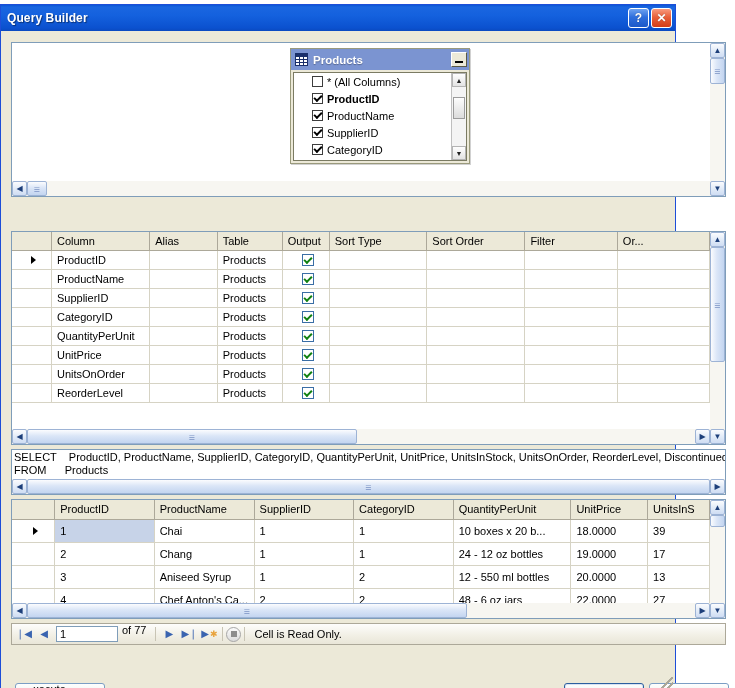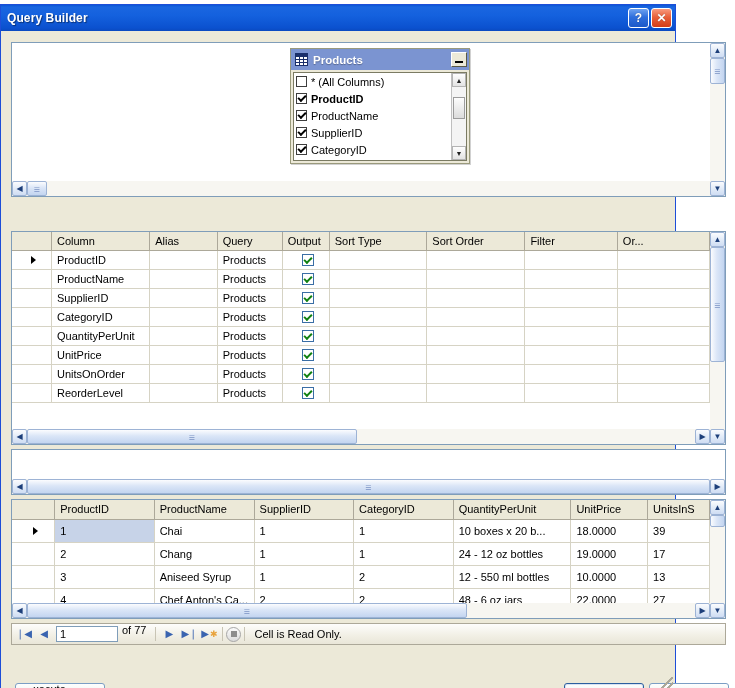--- a/index.html
+++ b/index.html
@@ -131,21 +131,21 @@
     border: 1px solid #7b7b63;
     background: #fff;
     display: flex;
   }
   .tb-list {
     flex: 1; overflow: hidden;
   }
   .tb-row {
     height: 17px;
     display: flex; align-items: center;
-    padding-left: 2px;
+    padding-left: 18px;
     font-size: 11px;
   }
   .tb-cb {
     width: 11px; height: 11px;
     box-sizing: border-box;
     border: 1px solid #3d3d3d;
     background: #fff;
     margin-right: 4px;
     flex: none;
     position: relative;
@@ -500,21 +500,21 @@
               <col style="width:103px">
             <col style="width:103px">
               <col style="width:100px">
               <col style="width:100px">
           </colgroup>
           <thead>
               <tr id="criteria-head">
                 <th class="rowhdr"></th>
                 <th>Column</th>
                 <th>Alias</th>
-                <th>Query</th>
+                <th>Table</th>
                 <th>Output</th>
                 <th>Sort Type</th>
                 <th>Sort Order</th>
                 <th>Filter</th>
                 <th>Or...</th>
               </tr>
             </thead>
           <tbody id="criteria-body">
               <tr>
                 <td class="rowhdr"><span class="sel-arrow"></span></td>
@@ -621,20 +621,22 @@
         <div class="sb-track">
           <div class="sb-thumb-h" style="left:0;width:330px;">
             <span class="grip-h">☰</span>
           </div>
         </div>
         <div class="sb-btn">▶</div>
       </div>
     </div>
 
     <div class="panel-outer" id="sql-pane">
+      <div class="sql-text">SELECT    ProductID, ProductName, SupplierID, CategoryID, QuantityPerUnit, UnitPrice, UnitsInStock, UnitsOnOrder, ReorderLevel, Discontinued
+FROM      Products</div>
       <div class="sb-h">
         <div class="sb-btn">◀</div>
         <div class="sb-track">
           <div class="sb-thumb-h" style="left:0;right:0;">
             <span class="grip-h">☰</span>
           </div>
         </div>
         <div class="sb-btn">▶</div>
       </div>
     </div>
@@ -685,21 +687,21 @@
                 <td>19.0000</td>
                 <td>17</td>
               </tr>
               <tr>
                 <td class="rowhdr"></td>
                 <td>3</td>
                 <td>Aniseed Syrup</td>
                 <td>1</td>
                 <td>2</td>
                 <td>12 - 550 ml bottles</td>
-                <td>10.0000</td>
+                <td>20.0000</td>
                 <td>13</td>
               </tr>
               <tr>
                 <td class="rowhdr"></td>
                 <td>4</td>
                 <td>Chef Anton's Ca...</td>
                 <td>2</td>
                 <td>2</td>
                 <td>48 - 6 oz jars</td>
                 <td>22.0000</td>

